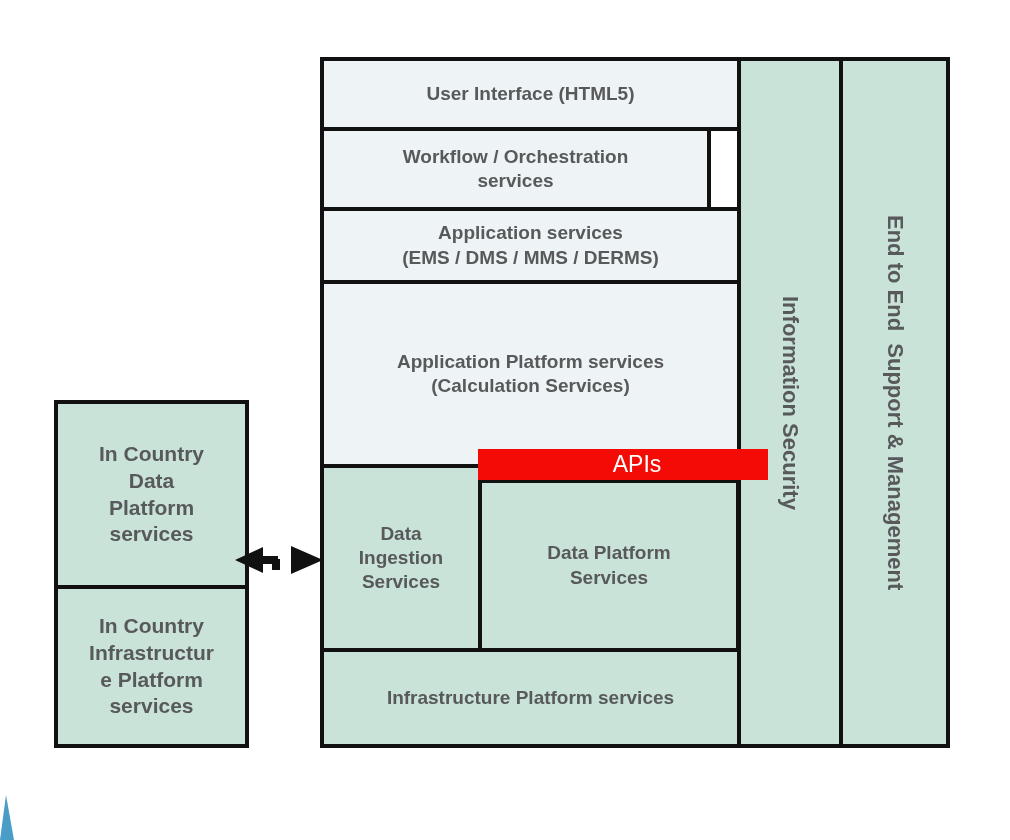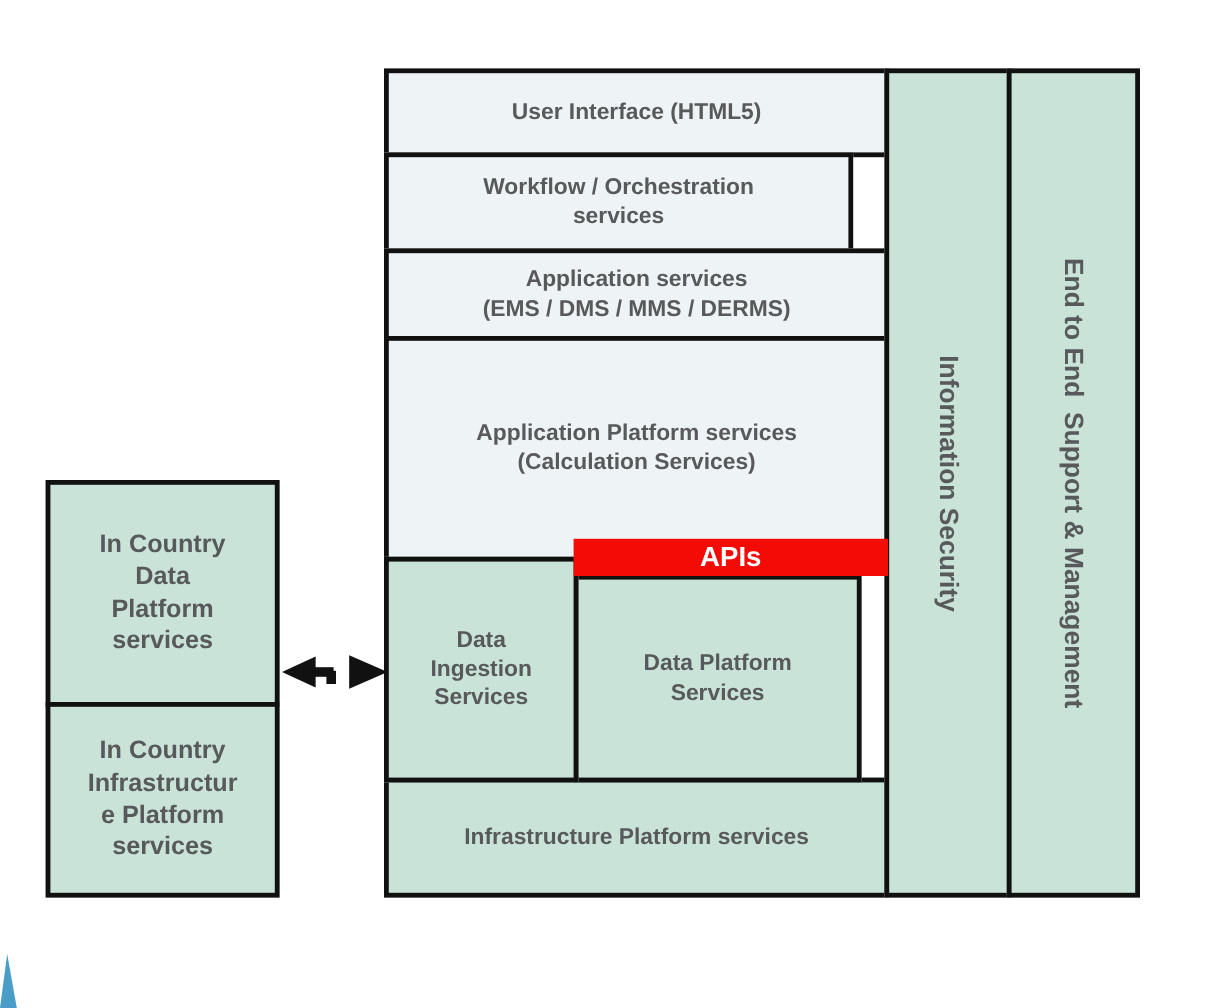--- a/index.html
+++ b/index.html
@@ -13,25 +13,25 @@
     overflow:hidden;
   }
   .box{
     position:absolute;box-sizing:border-box;border:4px solid var(--border);
     display:flex;align-items:center;justify-content:center;text-align:center;
     font-weight:bold;color:var(--text);white-space:pre-line;line-height:1.28;
   }
   .fill-light{background:var(--light);}
   .fill-green{background:var(--green);}
   .fs-main{font-size:19px;}
-  .fs-left{font-size:21px;}
+  .fs-left{font-size:21px;margin-left:16px;}
   .apis-bar{
     position:absolute;left:478px;top:449px;width:262px;height:31px;
     background:var(--red);display:flex;align-items:center;justify-content:center;
-    font-weight:bold;font-size:23px;color:var(--apis_text);z-index:5;
+    font-weight:normal;font-size:23px;color:var(--apis_text);z-index:5;padding-left:28px;
   }
   .vcol{flex-direction:column;}
   .vlabel{
     writing-mode:vertical-rl;white-space:pre;font-weight:bold;
     font-size:22px;color:var(--text);
   }
   .arrow-svg{position:absolute;left:233px;top:539px;width:92px;height:42px;}
   .corner-svg{position:absolute;left:0px;top:795px;width:20px;height:45px;}
 </style>
 </head>
@@ -61,21 +61,21 @@
   <div class="box fill-light fs-main" style="left:320px;top:207px;width:421px;height:77px;">Application services
 (EMS / DMS / MMS / DERMS)</div>
   <div class="box fill-light fs-main" style="left:320px;top:280px;width:421px;height:188px;align-items:center;">Application Platform services
 (Calculation Services)</div>
 
   <div class="apis-bar">APIs</div>
 
   <div class="box fill-green fs-main" style="left:320px;top:464px;width:162px;height:188px;z-index:2;">Data
 Ingestion
 Services</div>
-  <div class="box fill-green fs-main" style="left:478px;top:479px;width:240px;height:173px;z-index:1;">Data Platform
+  <div class="box fill-green fs-main" style="left:478px;top:479px;width:262px;height:173px;z-index:1;">Data Platform
 Services</div>
 
   <div class="box fill-green fs-main" style="left:320px;top:648px;width:421px;height:100px;">Infrastructure Platform services</div>
 
   <div class="box fill-green vcol" style="left:737px;top:57px;width:106px;height:691px;z-index:3;">
     <span class="vlabel">Information Security</span>
   </div>
   <div class="box fill-green vcol" style="left:839px;top:57px;width:111px;height:691px;z-index:3;">
     <span class="vlabel">End to End  Support &amp; Management</span>
   </div>

